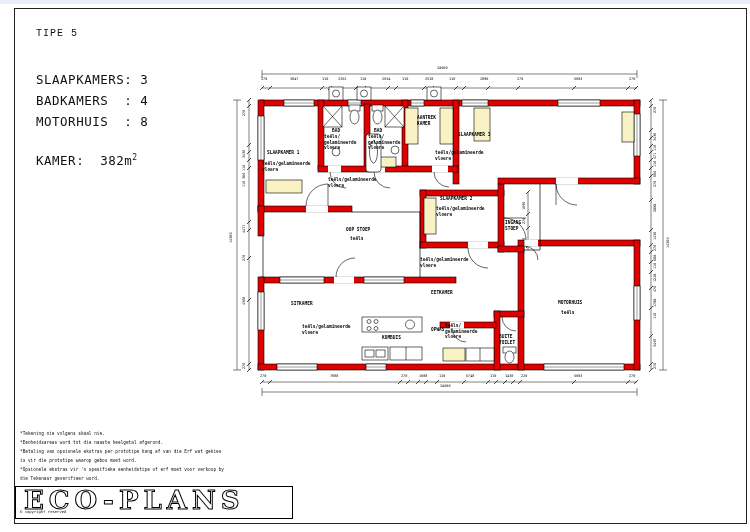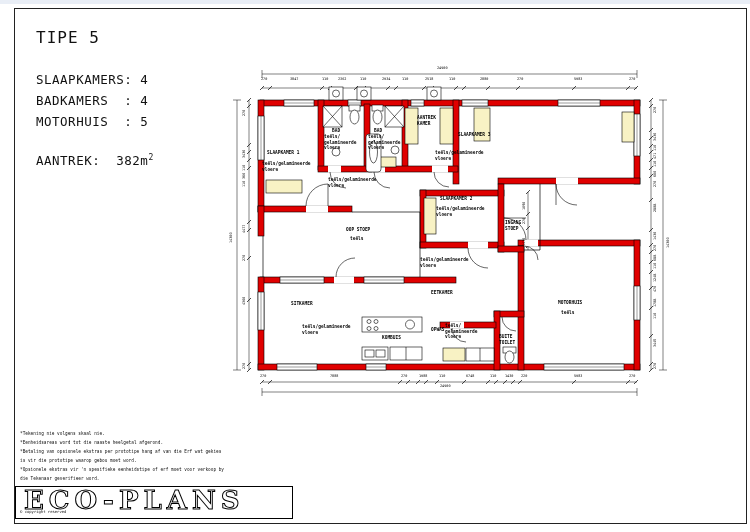--- a/index.html
+++ b/index.html
@@ -3,21 +3,21 @@
 <meta charset="utf-8">
 <style>
   html,body{margin:0;padding:0;}
   body{
     width:750px;height:532px;position:relative;overflow:hidden;
     background:#ffffff;font-family:"DejaVu Sans Mono",monospace;color:#111;
   }
   .topstrip{position:absolute;left:0;top:0;width:750px;height:4px;background:#e9eef6;}
   .sheet-border{position:absolute;left:14px;top:8px;width:731px;height:514px;border:1px solid #222;}
   .abs{position:absolute;}
-  .title{left:36px;top:28px;font-size:16px;letter-spacing:1px;white-space:pre;}
+  .title{left:36px;top:28px;font-size:10px;letter-spacing:1px;white-space:pre;font-family:Liberation Mono, monospace;}
   .spec{left:36px;font-size:12.5px;white-space:pre;letter-spacing:0.5px;}
   .total{left:36px;top:153px;font-size:12.5px;white-space:pre;letter-spacing:0.5px;}
   .total sup{font-size:8px;}
   .cad{
     position:absolute;font-size:8px;line-height:1.2;font-weight:bold;white-space:pre;
     transform:scale(0.56);transform-origin:0 0;letter-spacing:0px;color:#000;
   }
   .dim{
     position:absolute;font-size:7px;white-space:pre;color:#000;
     transform:scale(0.5);transform-origin:0 0;
@@ -36,24 +36,24 @@
   .logo-copy{position:absolute;left:4px;top:23px;font-size:7px;white-space:pre;transform:scale(0.55);transform-origin:0 0;}
   svg{position:absolute;left:0;top:0;}
 </style>
 </head>
 <body>
 
 <div class="topstrip"></div>
 <div class="sheet-border"></div>
 
 <div class="abs title">TIPE 5</div>
-<div class="abs spec" style="top:72px">SLAAPKAMERS: 4</div>
+<div class="abs spec" style="top:72px">SLAAPKAMERS: 3</div>
 <div class="abs spec" style="top:93px">BADKAMERS  : 4</div>
-<div class="abs spec" style="top:114px">MOTORHUIS  : 5</div>
-<div class="abs total"><span>AANTREK:</span><span>  382m</span><sup>2</sup></div>
+<div class="abs spec" style="top:114px">MOTORHUIS  : 8</div>
+<div class="abs total"><span>KAMER:</span><span>  382m</span><sup>2</sup></div>
 
 <svg width="750" height="532" viewBox="0 0 750 532">
 
   <g stroke="#000" stroke-width="0.5" fill="none">
     <path d="M262 74 H637 M262 88 H637 M249 100 V370 M237 100 V370 M651 100 V370 M663 100 V370 M262 382 H637 M262 392 H637 M528 192 V250"></path>
     <path d="M262 70 V78 M637 70 V78 M262 388 V396 M637 388 V396 M233 100 H241 M233 370 H241 M659 100 H667 M659 370 H667"></path>
   </g>
   <g stroke="#000" stroke-width="0.7" fill="none">
     <path d="M260 90 l4 -4 M268 90 l4 -4 M320 90 l4 -4 M328 90 l4 -4 M354 90 l4 -4 M362 90 l4 -4 M386 90 l4 -4 M394 90 l4 -4 M422 90 l4 -4 M430 90 l4 -4 M454 90 l4 -4 M462 90 l4 -4 M486 90 l4 -4 M516 90 l4 -4 M572 90 l4 -4 M626 90 l4 -4 M634 90 l4 -4"></path>
     <path d="M260 384 l4 -4 M268 384 l4 -4 M398 384 l4 -4 M406 384 l4 -4 M416 384 l4 -4 M424 384 l4 -4 M435 384 l4 -4 M462 384 l4 -4 M486 384 l4 -4 M494 384 l4 -4 M503 384 l4 -4 M511 384 l4 -4 M518 384 l4 -4 M572 384 l4 -4 M626 384 l4 -4 M634 384 l4 -4"></path>

